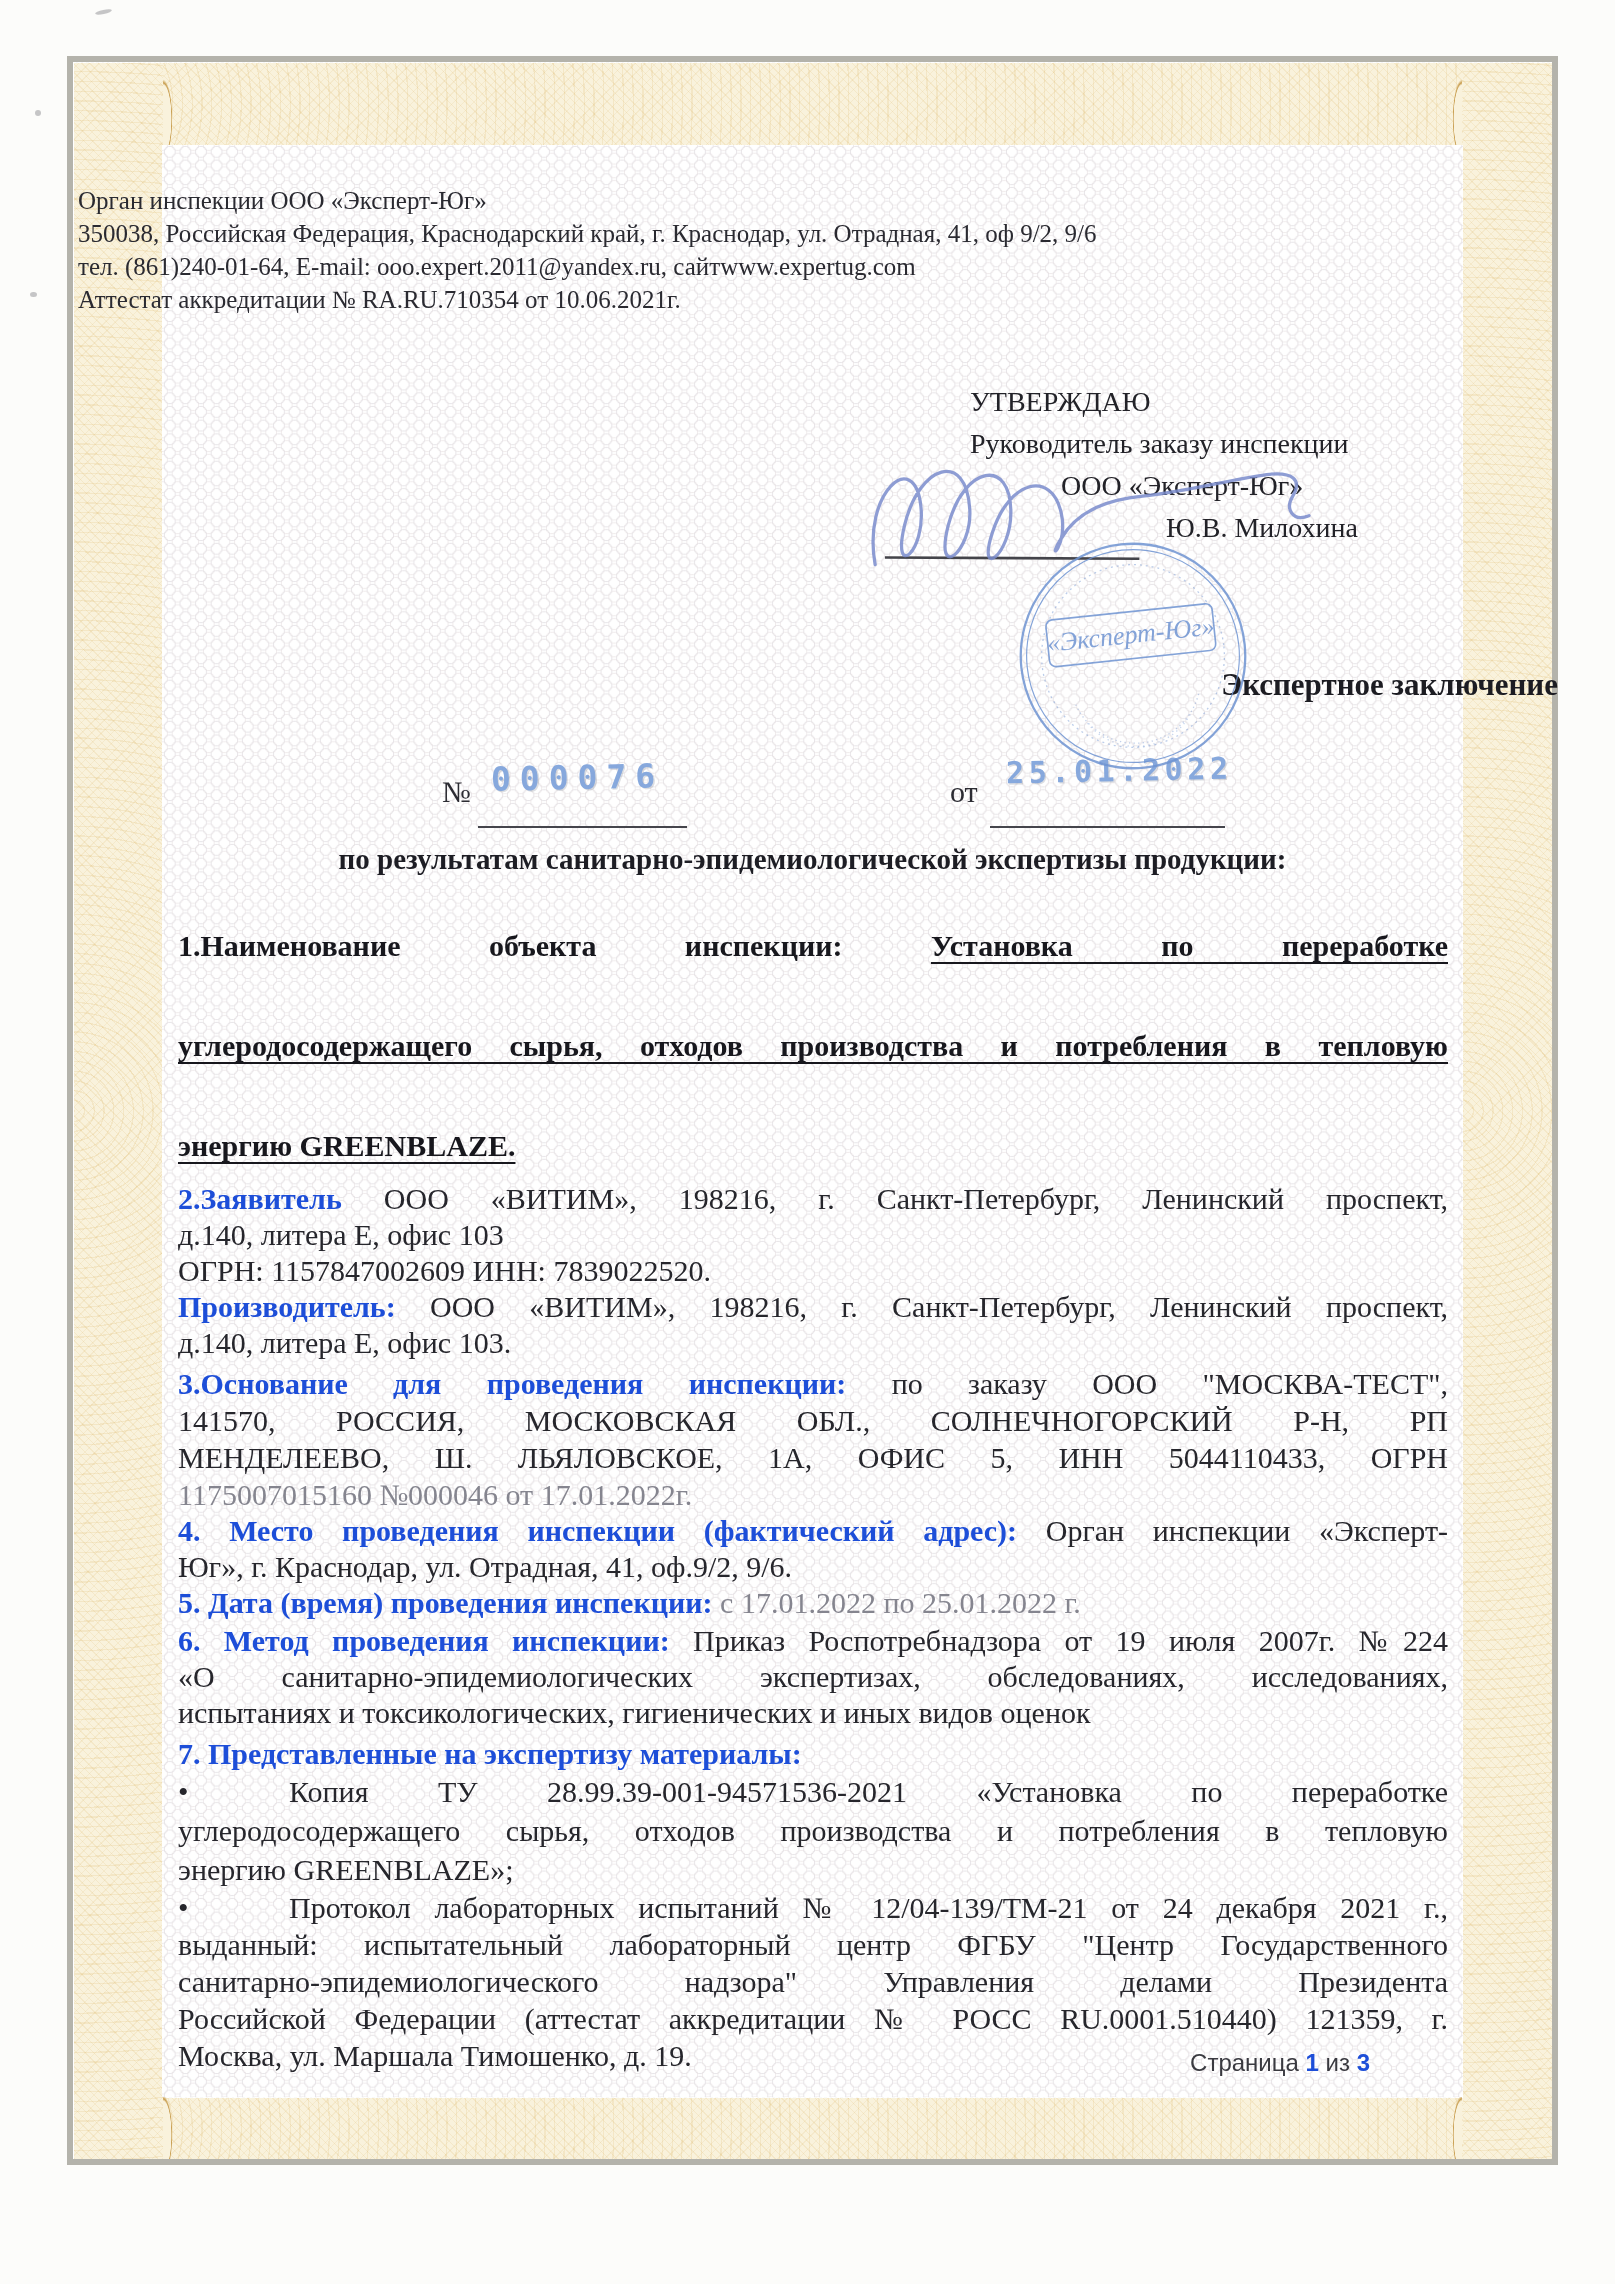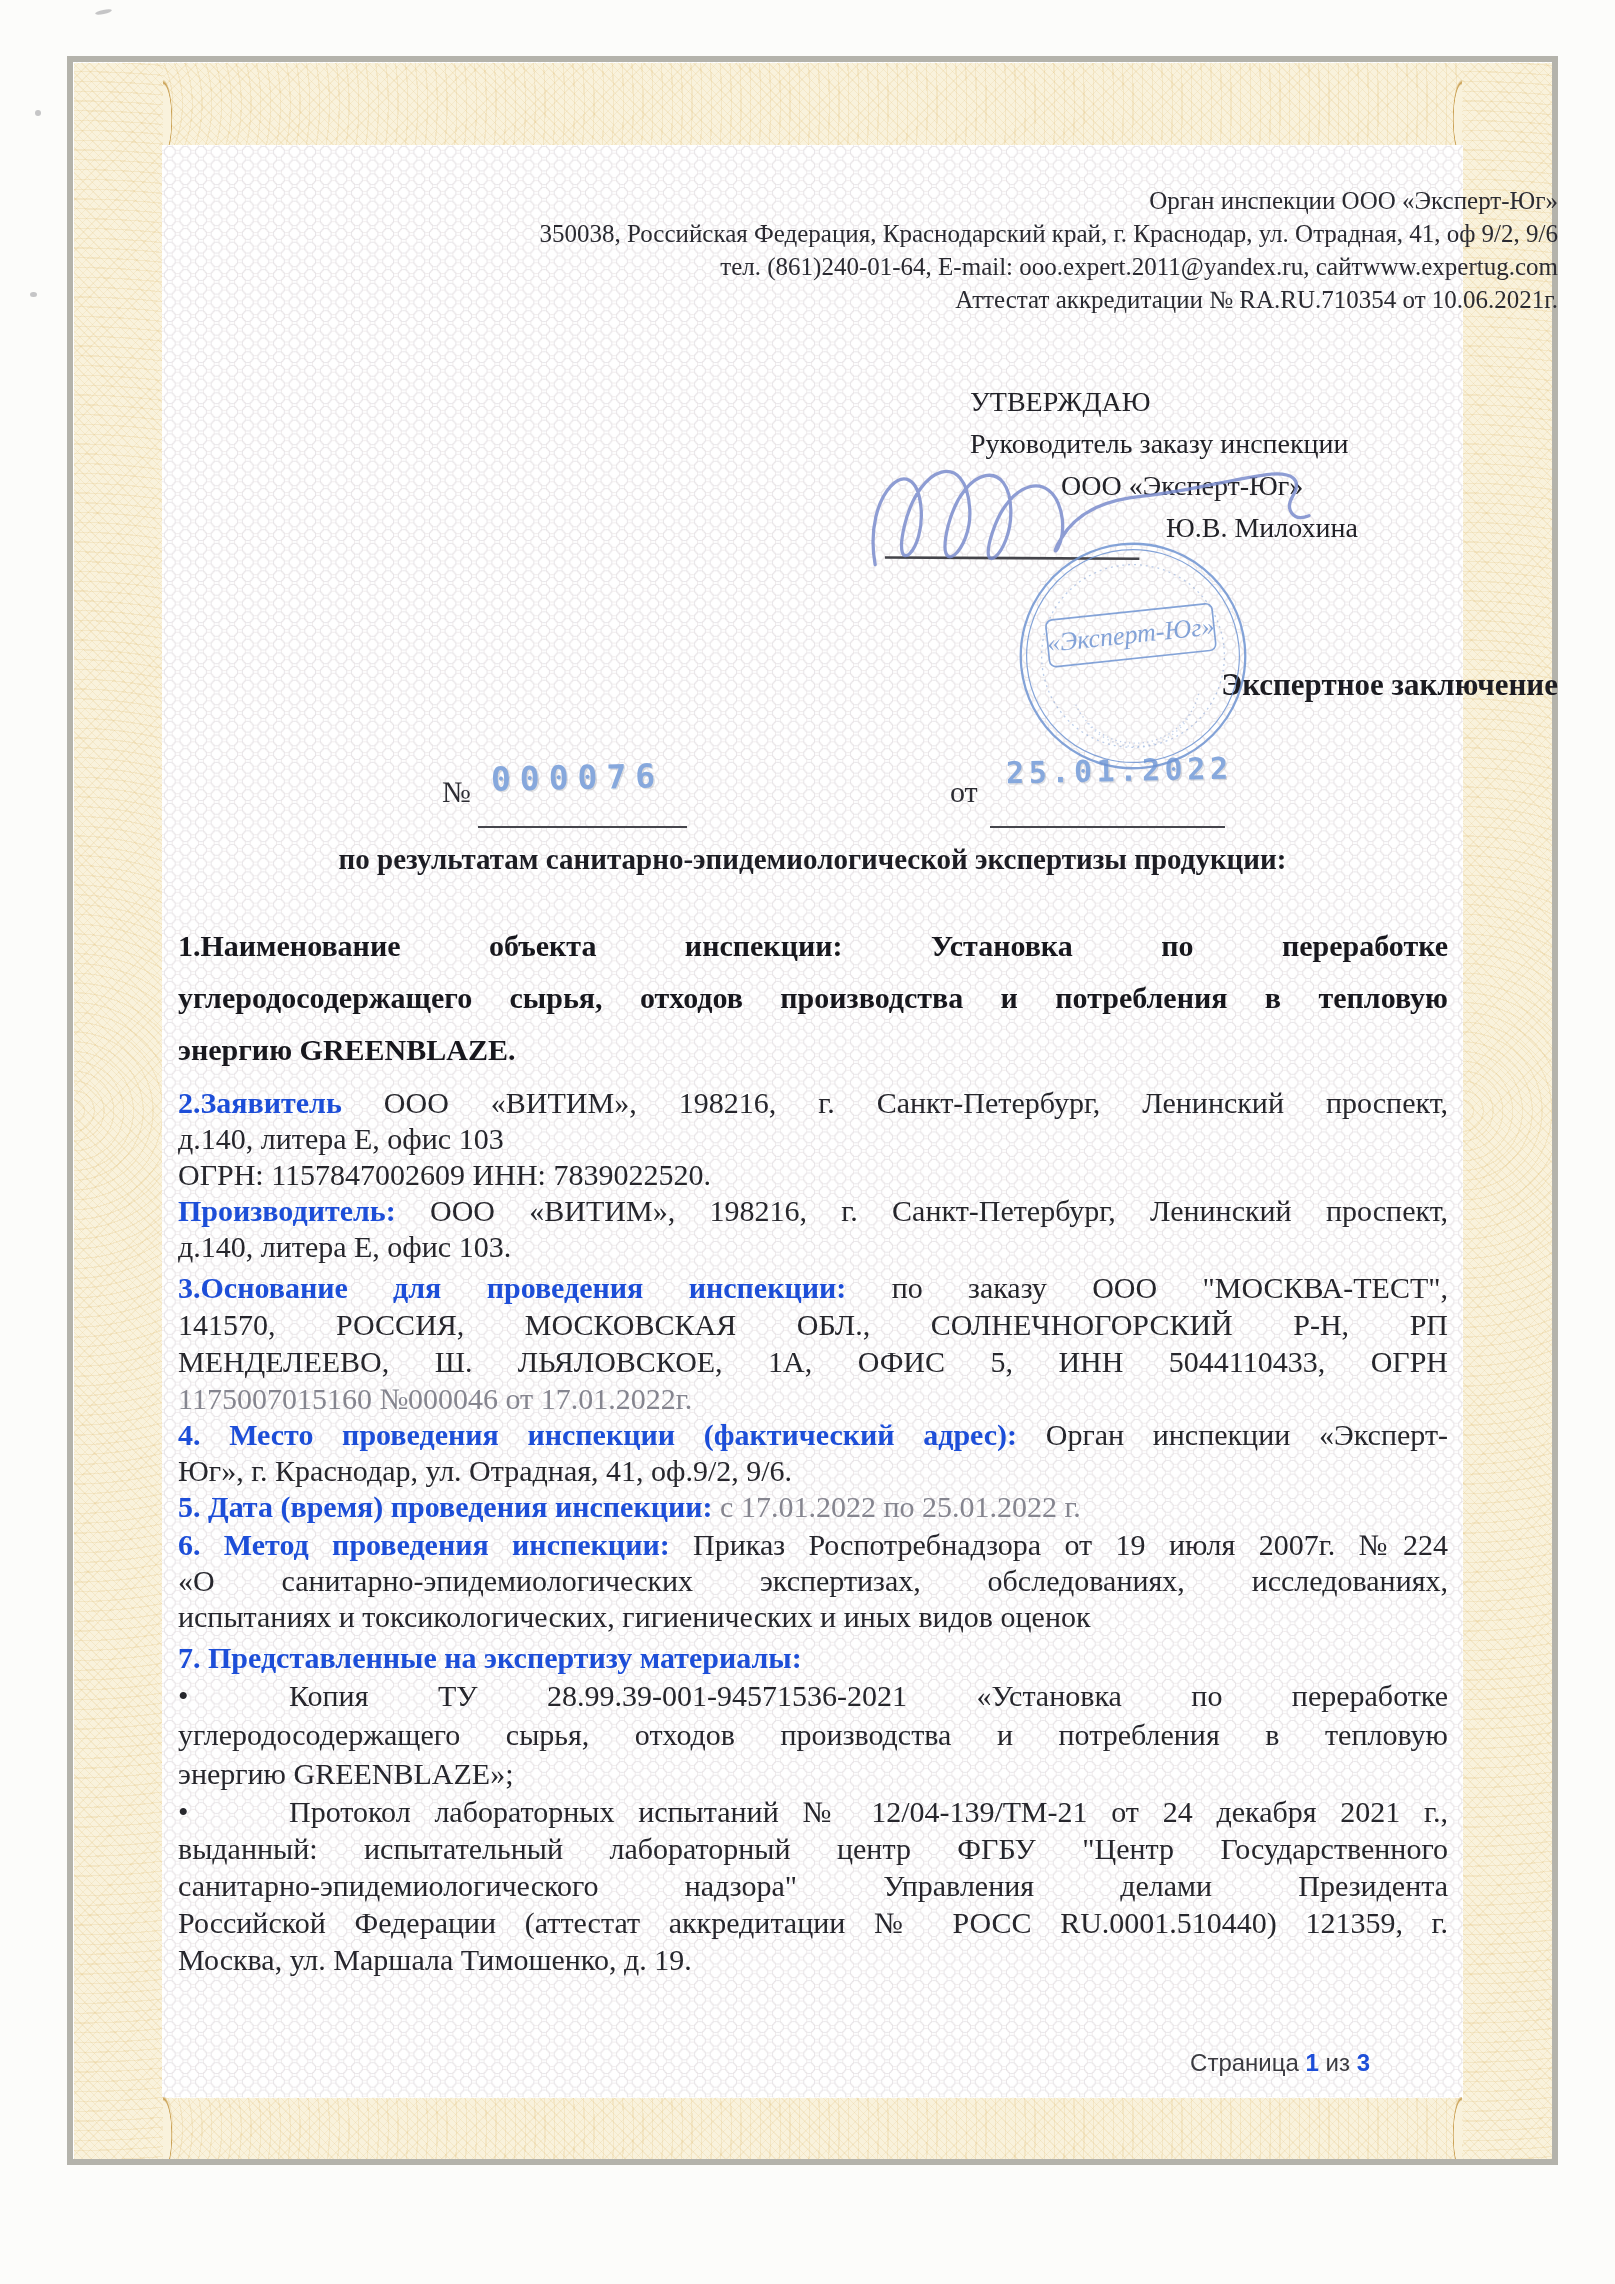--- a/index.html
+++ b/index.html
@@ -57,21 +57,21 @@
   .content{
     position:absolute;left:95px;right:95px;top:89px;bottom:68px;
     background-color:#ffffff;
     background-image:
       radial-gradient(circle, transparent 4.9px, rgba(168,158,170,.30) 5.2px, transparent 6.5px),
       radial-gradient(circle, transparent 4.9px, rgba(190,170,172,.26) 5.2px, transparent 6.5px);
     background-size:15.6px 13.7px,15.6px 13.7px;
     background-position:0 0,7.8px 6.8px;
   }
   
-  .header{position:absolute;left:17px;right:0;top:128px;text-align:right;
+  .header{position:absolute;left:11px;right:0;top:128px;text-align:left;
     font-size:25px;line-height:33px;color:#2a2a31;}
   .approve{position:absolute;left:903px;top:325px;width:561px;
     font-size:28px;line-height:42px;color:#222228;}
   .approve .ind1{padding-left:91px;}
   .approve .ind2{padding-left:196px;}
   .title{position:absolute;left:0;right:0;top:611px;text-align:right;
     font-weight:bold;font-size:31px;color:#1c1c22;}
   .numrow{position:absolute;left:111px;right:111px;top:705px;height:85px;font-size:30px;}
   .numrow .lbl{position:absolute;top:14.3px;color:#2c2c33;}
   .numrow .rule{position:absolute;top:65px;border-bottom:2.6px solid #45454c;}
@@ -79,21 +79,21 @@
     position:absolute;font-family:"DejaVu Sans Mono", monospace;font-weight:bold;
     color:#7ba0da;opacity:.9;transform:rotate(-1.2deg);
     text-shadow:1.3px 1.3px 0 rgba(120,125,140,.28);
   }
   .subtitle{position:absolute;left:0;right:0;top:787px;text-align:center;
     font-weight:bold;font-size:29px;color:#1d1d24;}
   .bodytext{position:absolute;left:111px;width:1270px;top:864px;font-size:30px;}
   .jl{text-align:justify;text-align-last:justify;}
   .ll{text-align:left;}
   b,.bld{font-weight:bold;color:#1d4ed8;}
-  .u{text-decoration-thickness:2px;text-underline-offset:5.9px;}
+  .u{text-decoration:underline;text-decoration-thickness:2px;text-underline-offset:5.9px;margin-top:48px;}
   .grey{color:#85858f;}
   .p1{line-height:52px;font-weight:bold;color:#17171d;margin-bottom:9px;}
   .p2{line-height:36px;margin-bottom:3.9px;}
   .p3{line-height:37px;}
   .p4{line-height:36px;}
   .p5{line-height:36px;margin-bottom:2.6px;}
   .p6{line-height:36px;margin-bottom:3.3px;}
   .p7{line-height:37px;}
   .b1{line-height:39px;}
   .b2{line-height:37px;}

